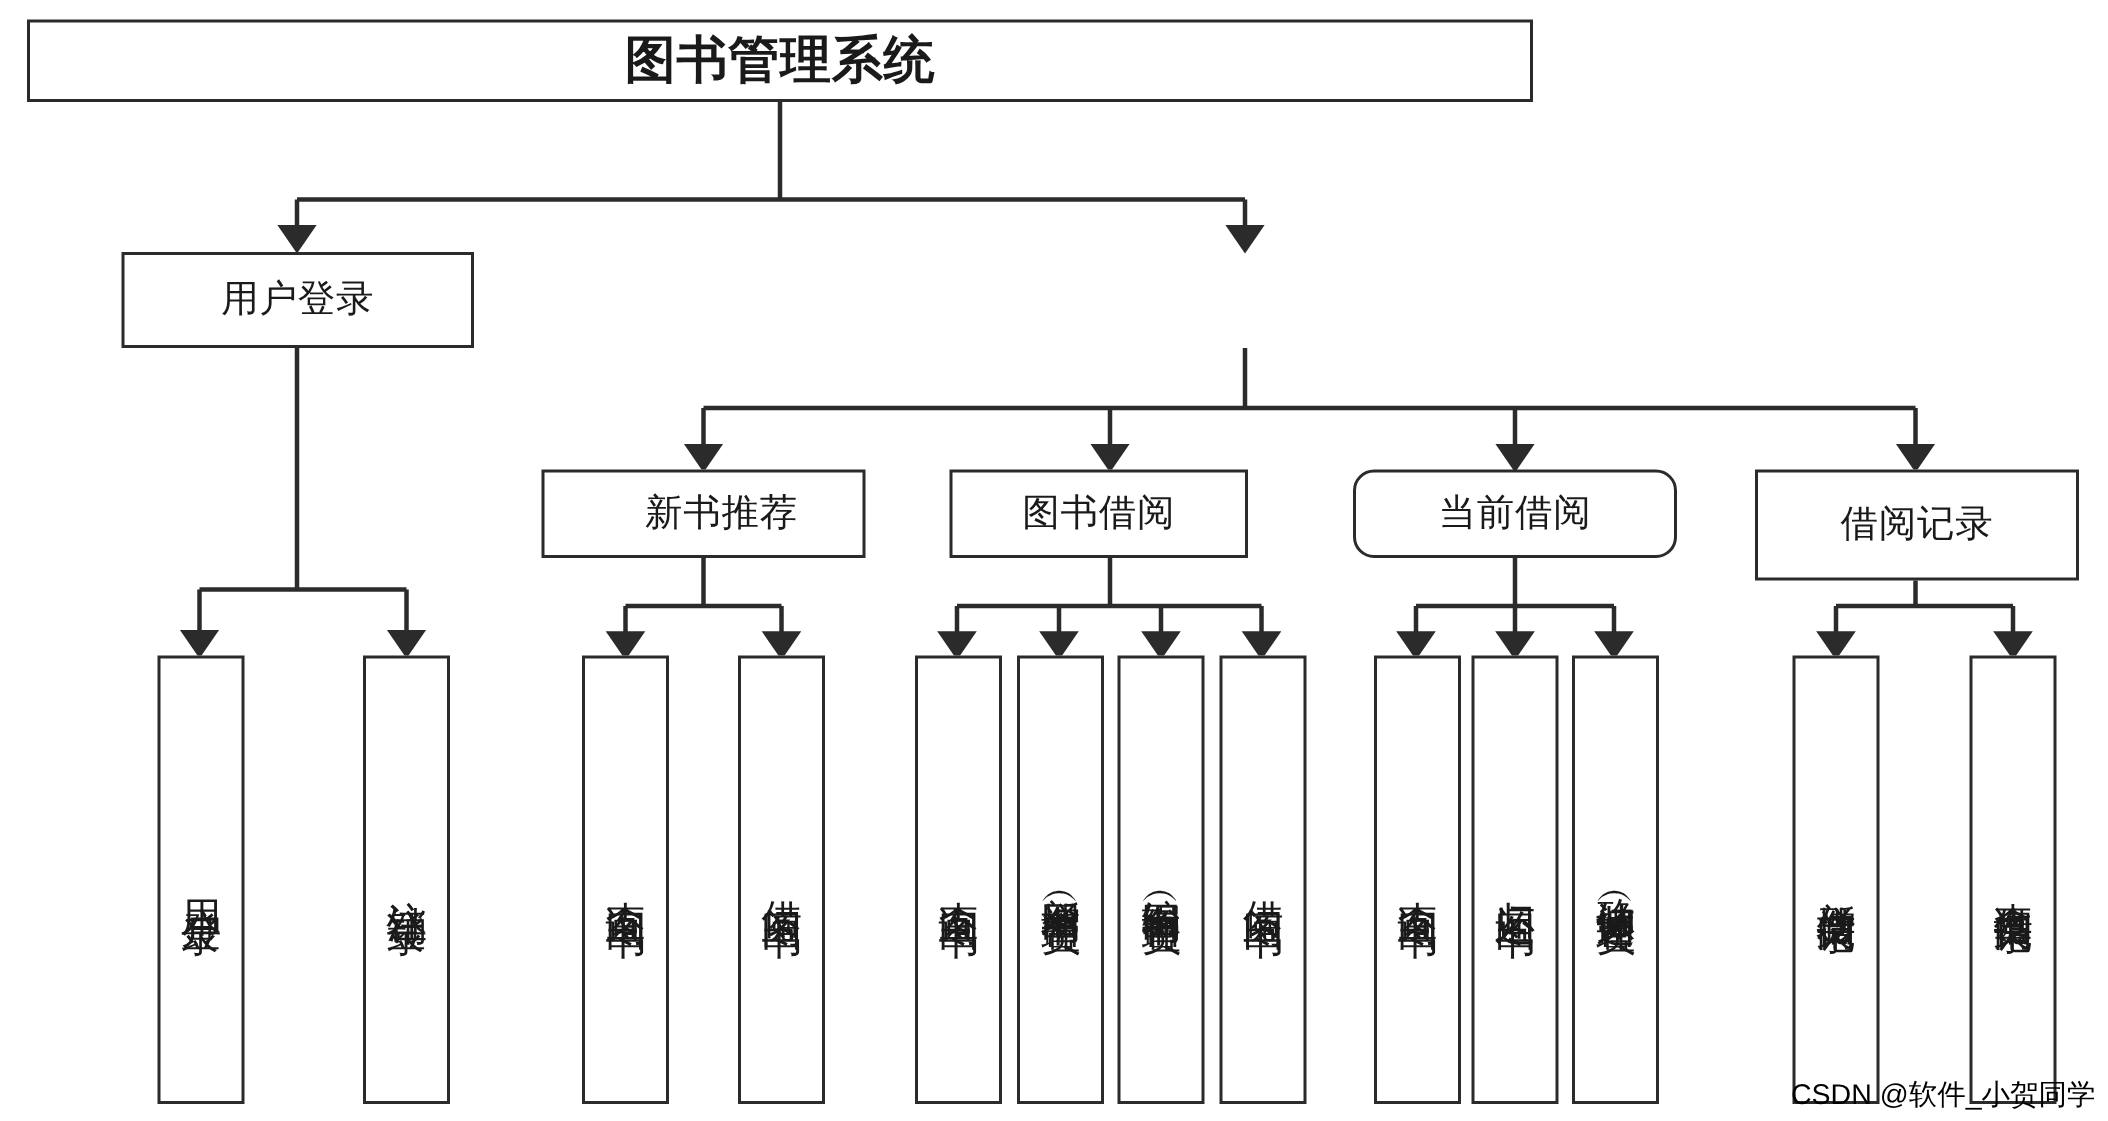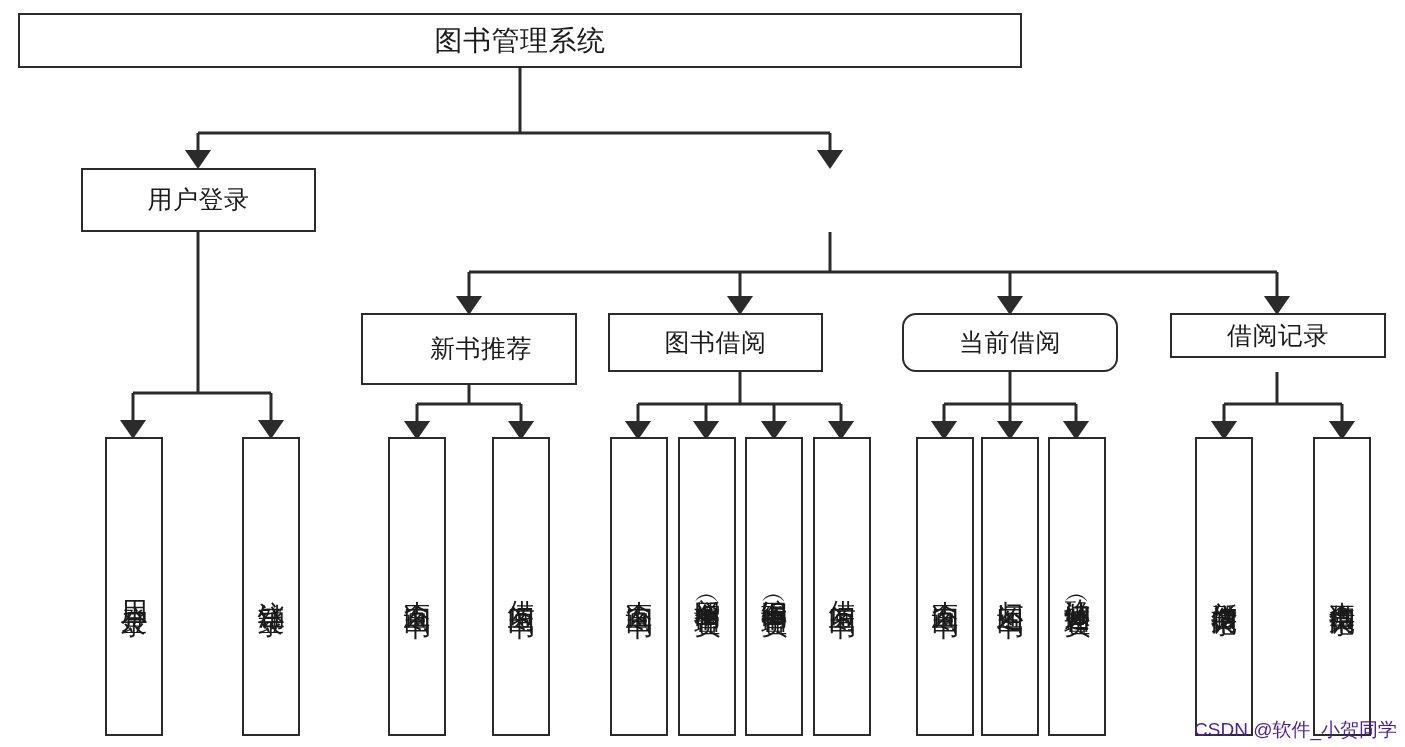--- a/index.html
+++ b/index.html
@@ -37,21 +37,22 @@
     display: block;
     text-align: center;
     line-height: 1.18;
     letter-spacing: 0.5px;
   }
   .node.horiz .label {
     font-size: 25px;
     white-space: nowrap;
   }
   .node.root .label {
-    font-size: 28px;
+    font-size: 34px;
+    font-weight: bold;
   }
   .node.leaf {
     align-items: center;
     justify-content: center;
     padding: 6px 0;
   }
   .node.leaf .label {
     writing-mode: vertical-rl;
     text-orientation: upright;
     font-size: 27px;
@@ -61,21 +62,21 @@
   }
   .node.leaf.tall .label {
     font-size: 26px;
     letter-spacing: 2px;
   }
   #watermark {
     position: absolute;
     right: 8px;
     bottom: 4px;
     font-size: 19px;
-    color: #4c1d95;
+    color: #000000;
     white-space: nowrap;
     font-family: "Liberation Sans", "DejaVu Sans", sans-serif;
   }
 </style>
 </head>
 <body>
 
 <div id="canvas">
 
   <svg id="connectors" viewBox="0 0 1405 747" xmlns="http://www.w3.org/2000/svg">
@@ -130,30 +131,30 @@
   </svg>
 
   <div class="node root horiz" style="left:18px; top:13px; width:1004px; height:55px;">
     <span class="label">图书管理系统</span>
   </div>
 
   <div class="node horiz" style="left:81px; top:168px; width:235px; height:64px;">
     <span class="label">用户登录</span>
   </div>
 
-  <div class="node horiz" style="left:361px; top:313px; width:216px; height:72px;padding-left:24px;">
+  <div class="node horiz" style="left:361px; top:313px; width:216px; height:59px;padding-left:24px;">
     <span class="label">新书推荐</span>
   </div>
-  <div class="node horiz" style="left:608px; top:313px; width:215px; height:59px;">
+  <div class="node horiz" style="left:633px; top:313px; width:199px; height:59px;">
     <span class="label">图书借阅</span>
   </div>
   <div class="node horiz" style="left:902px; top:313px; width:216px; height:59px;border-radius:14px;">
     <span class="label">当前借阅</span>
   </div>
-  <div class="node horiz" style="left:1170px; top:313px; width:216px; height:45px;">
+  <div class="node horiz" style="left:1170px; top:313px; width:216px; height:74px;">
     <span class="label">借阅记录</span>
   </div>
 
   <div class="node leaf" style="left:105px; top:437px; width:58px; height:299px;">
     <span class="label">用户登录</span>
   </div>
   <div class="node leaf" style="left:242px; top:437px; width:58px; height:299px;">
     <span class="label">注销登录</span>
   </div>
 

